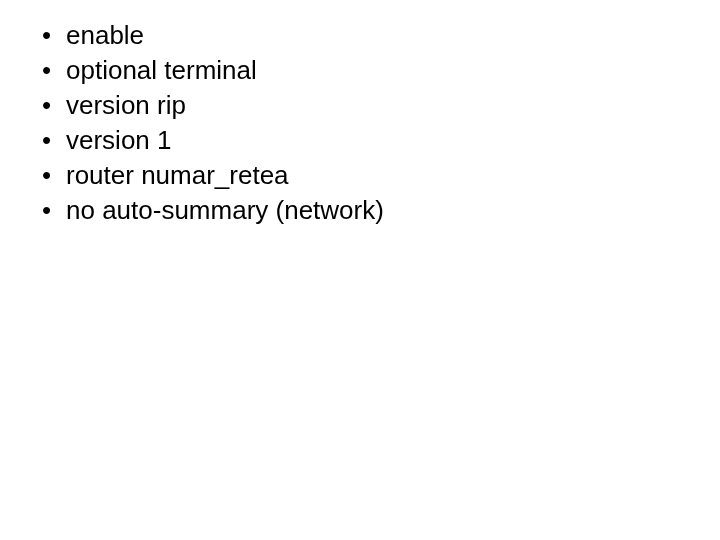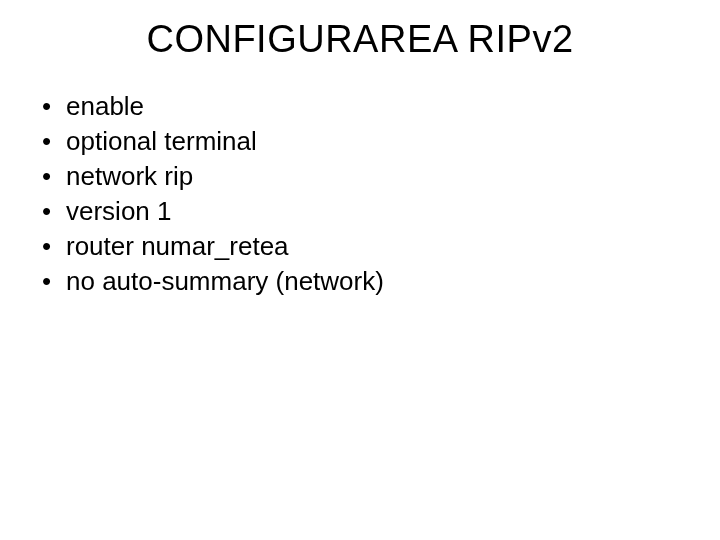--- a/index.html
+++ b/index.html
@@ -47,33 +47,32 @@
     .bullet-text {
       flex: 1;
     }
     .italic {
     }
   </style>
 </head>
 <body>
 
 <div class="slide">
-  <h1 class="title">CONFIGURAREA RIPv2</h1>
   <ul class="bullets">
     <li>
       <span class="bullet-dot">•</span>
       <span class="bullet-text"><span>enable</span><span class="italic"></span><span></span></span>
     </li>
     <li>
       <span class="bullet-dot">•</span>
       <span class="bullet-text"><span>optional terminal</span><span class="italic"></span><span></span></span>
     </li>
     <li>
       <span class="bullet-dot">•</span>
-      <span class="bullet-text"><span>network rip</span><span class="italic"></span><span></span></span>
+      <span class="bullet-text"><span>version rip</span><span class="italic"></span><span></span></span>
     </li>
     <li>
       <span class="bullet-dot">•</span>
       <span class="bullet-text"><span>version 1</span><span class="italic"></span><span></span></span>
     </li>
     <li>
       <span class="bullet-dot">•</span>
       <span class="bullet-text"><span>router </span><span class="italic">numar_retea</span><span></span></span>
     </li>
     <li>

